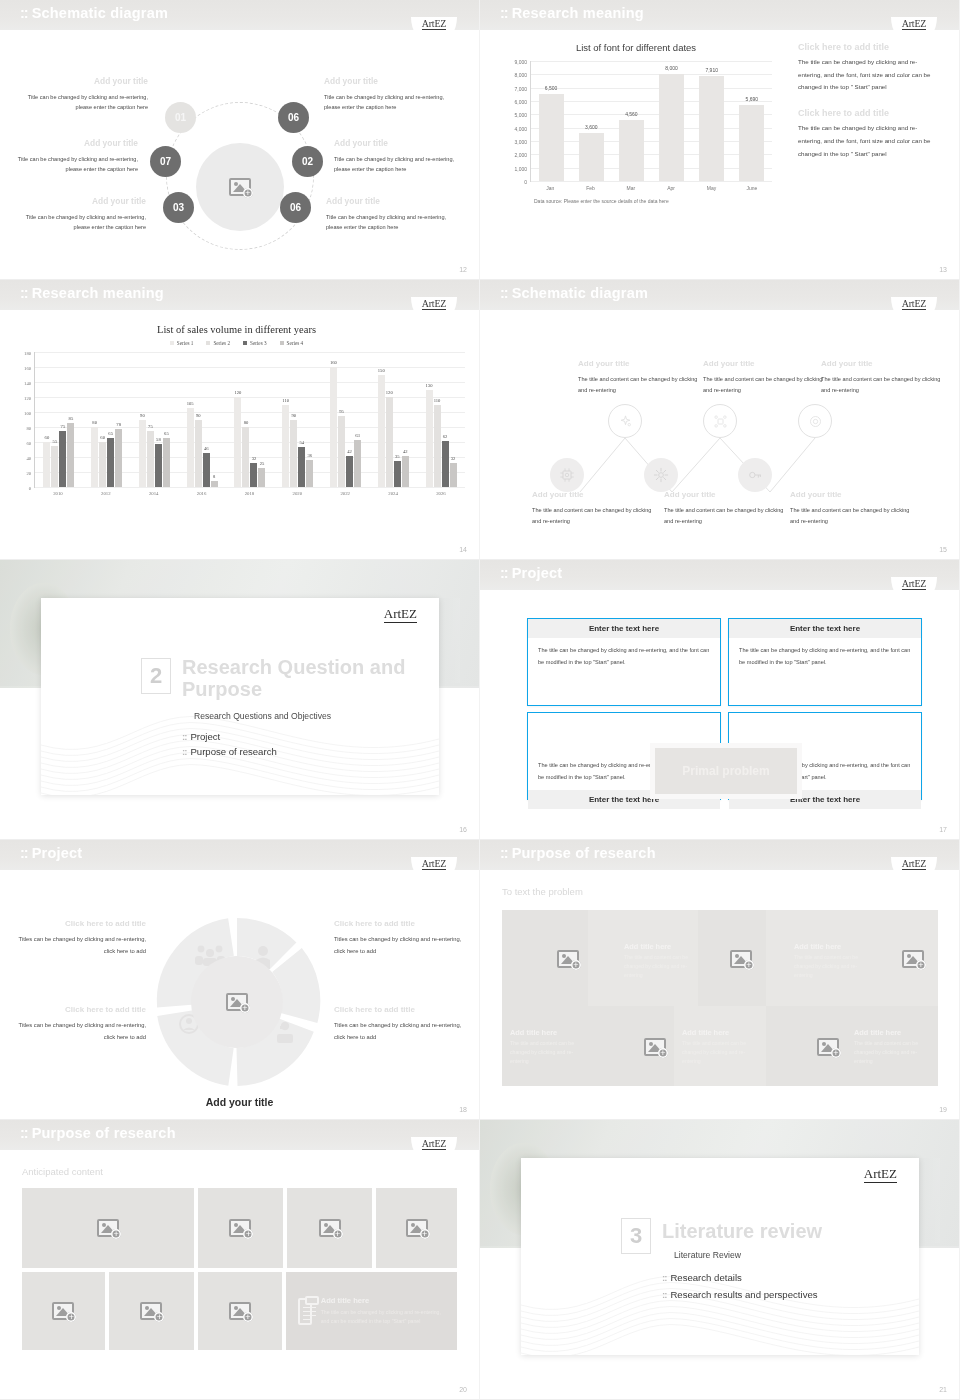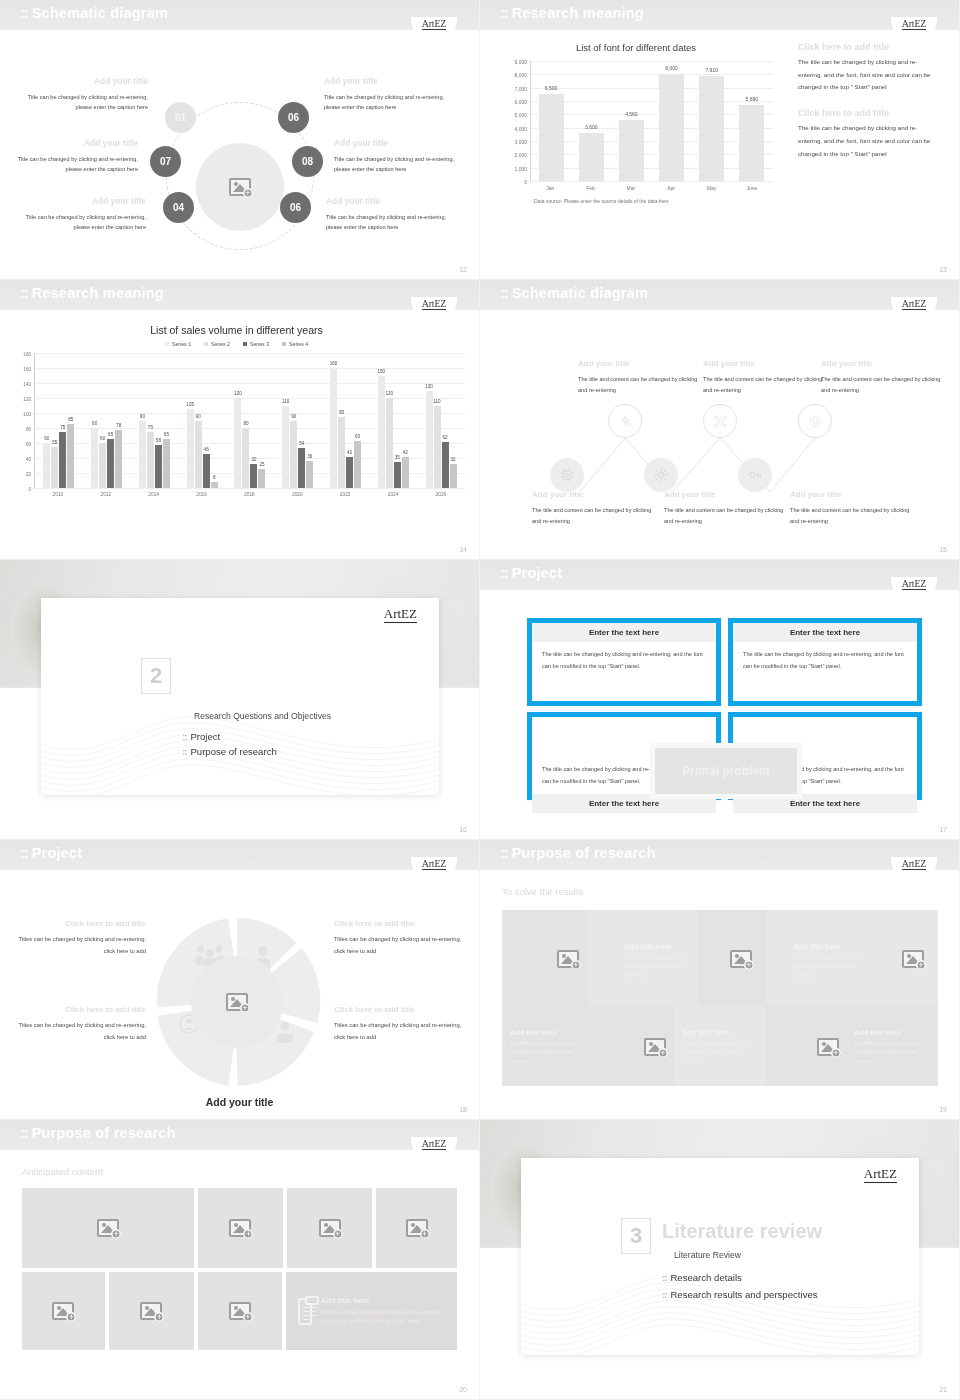--- a/index.html
+++ b/index.html
@@ -117,21 +117,21 @@
                   font-size: 5px; color: #555; white-space: nowrap; }
   .c13-xaxis { margin-left: 30px; display: flex; justify-content: space-around;
                border-top: 1px solid #d8d8d8; padding-top: 3px; }
   .c13-xaxis span { width: 25px; text-align: center; font-size: 5px; color: #767676; }
   .c13-src { margin-left: 34px; margin-top: 7px; font-size: 5px; color: #777; }
   .s13-right { position: absolute; left: 318px; top: 12px; width: 142px; }
   .s13-right h4 { font-size: 9px; color: #dedede; margin: 0 0 4px; }
   .s13-right p { font-size: 6.2px; line-height: 2.05; color: #4a4a4a; margin-bottom: 14px; }
 
   
-  .chart14 { position: absolute; left: 8px; top: 14px; right: 14px; }
+  .chart14 { position: absolute; left: 8px; top: 14px; right: 14px; font-family: Liberation Serif, serif; }
   .c14-title { text-align: center; font-size: 10.5px; color: #2f2f2f; }
   .c14-legend { display: flex; justify-content: center; gap: 13px; margin: 5px 0 6px; }
   .c14-legend div { display: flex; align-items: center; gap: 3px; font-size: 5.2px; color: #555; }
   .c14-legend i { width: 4px; height: 4px; display: inline-block; }
   .c14-plot { position: relative; height: 135px; margin-left: 26px; border-left: 1px solid #d0d0d0; }
   .c14-plot .gl { position: absolute; left: 0; right: 0; border-top: 1px solid #eeeeee; }
   .c14-yl { position: absolute; left: -26px; width: 22px; text-align: right;
             font-size: 4.6px; color: #767676; transform: translateY(-50%); }
   .c14-groups { position: absolute; inset: 0; display: flex; align-items: flex-end;
                 justify-content: space-around; }
@@ -177,21 +177,21 @@
   .sec-wave { position: absolute; left: 0; bottom: 0; width: 100%; height: 58%; overflow: hidden; }
   .sec-num { position: absolute; width: 30px; height: 36px; border: 1px solid #e0e0e0;
     display: flex; align-items: center; justify-content: center;
     font-size: 22px; color: #cfcfcf; font-weight: bold; }
   .sec-h1 { position: absolute; font-size: 20px; font-weight: bold; color: #dddddd; line-height: 1.1; }
   .sec-h2 { position: absolute; font-size: 8.6px; color: #4a4a4a; padding-left: 12px; }
   .sec-li { position: absolute; font-size: 9.6px; color: #3a3a3a; }
   .sec-li b { color: #b9b9b9; font-weight: bold; letter-spacing: -1px; margin-right: 4px; }
 
   
-  .s17-box { position: absolute; background: #fff; border: 5px solid #0ea5e9;
+  .s17-box { position: absolute; background: #fff; border: 1px solid #0ea5e9;
              box-shadow: 0 1px 2px rgba(0,0,0,.05); }
   .s17-cap { background: #f0f0f0; text-align: center; font-size: 8px; font-weight: bold;
              color: #2f2f2f; padding: 5px 0; }
   .s17-p { font-size: 5.6px; line-height: 2.2; color: #4a4a4a; padding: 6px 10px; }
   .s17-center { position: absolute; left: 170px; top: 153px; width: 152px; height: 56px;
     background: #e6e4e2; border: 5px solid rgba(255,255,255,.75);
     display: flex; align-items: center; justify-content: center;
     font-size: 12px; font-weight: bold; color: #f2f0ee; }
 
   
@@ -247,27 +247,27 @@
               <span class="plus">+</span>
             </span>
       </div>
       <div class="s12-node faded" style="left:165px;top:72px">
             <span>01</span>
           </div>
       <div class="s12-node" style="left:150px;top:116px">
             <span>07</span>
           </div>
       <div class="s12-node" style="left:163px;top:162px">
-            <span>04</span>
+            <span>03</span>
           </div>
       <div class="s12-node" style="left:278px;top:72px">
             <span>06</span>
           </div>
       <div class="s12-node" style="left:292px;top:116px">
-            <span>08</span>
+            <span>02</span>
           </div>
       <div class="s12-node" style="left:280px;top:162px">
             <span>06</span>
           </div>
 
       <div class="s12-txt" style="left:18px;top:44px;text-align:right">
         <span class="t ghost-title">Add your title</span>
         <span class="body-txt">Title can be changed by clicking and re-entering, please enter the caption here</span>
       </div>
       <div class="s12-txt" style="left:8px;top:106px;text-align:right">
@@ -688,20 +688,21 @@
           <path d="M0,82 C70,102 100,48 160,54 C230,61 300,102 398,76"></path>
           <path d="M0,88 C70,108 100,54 160,60 C230,67 300,108 398,82"></path>
           <path d="M0,94 C70,114 100,60 160,66 C230,73 300,114 398,88"></path>
           <path d="M0,100 C70,120 100,66 160,72 C230,79 300,120 398,94"></path>
           <path d="M0,106 C70,126 100,72 160,78 C230,85 300,126 398,100"></path>
           <path d="M0,112 C70,132 100,78 160,84 C230,91 300,132 398,106"></path>
         </g>
       </svg>
     </div>
     <div class="sec-num" style="left:100px;top:60px">2</div>
+    <div class="sec-h1" style="left:141px;top:58px;width:230px">Research Question and Purpose</div>
     <div class="sec-h2" style="left:141px;top:113px">Research Questions and Objectives</div>
     <div class="sec-li" style="left:141px;top:133px">
       <b>::</b><span>Project</span>
     </div>
     <div class="sec-li" style="left:141px;top:148px">
       <b>::</b><span>Purpose of research</span>
     </div>
   </div>
   <div class="pgno">16</div>
 </div>
@@ -806,21 +807,21 @@
 <div class="slide">
   <div class="hdr">
     <div class="hdr-title">
       <span class="hdr-dots">::</span><span>Purpose of research</span>
     </div>
   </div>
   <div class="logo">
         <span>ArtEZ</span>
       </div>
   <div class="body">
-    <div class="s19-sub">To solve the results</div>
+    <div class="s19-sub">To text the problem</div>
     <div class="s19-grid">
       <div class="s19-cell" style="left:0;top:0;width:172px;height:96px"></div>
       <div class="s19-cell" style="left:86px;top:0;width:172px;height:96px;background:#e8e7e5"></div>
       <div class="s19-cell" style="left:196px;top:0;width:172px;height:96px"></div>
       <div class="s19-cell" style="left:264px;top:0;width:172px;height:96px;background:#e8e7e5"></div>
       <div class="s19-cell" style="left:0;top:96px;width:172px;height:80px"></div>
       <div class="s19-cell" style="left:172px;top:96px;width:172px;height:80px;background:#e8e7e5"></div>
       <div class="s19-cell" style="left:264px;top:96px;width:172px;height:80px"></div>
 
       <div class="s19-img" style="left:55px;top:40px"><span class="img-ph"><i class="dot"></i><span class="plus">+</span></span></div>

